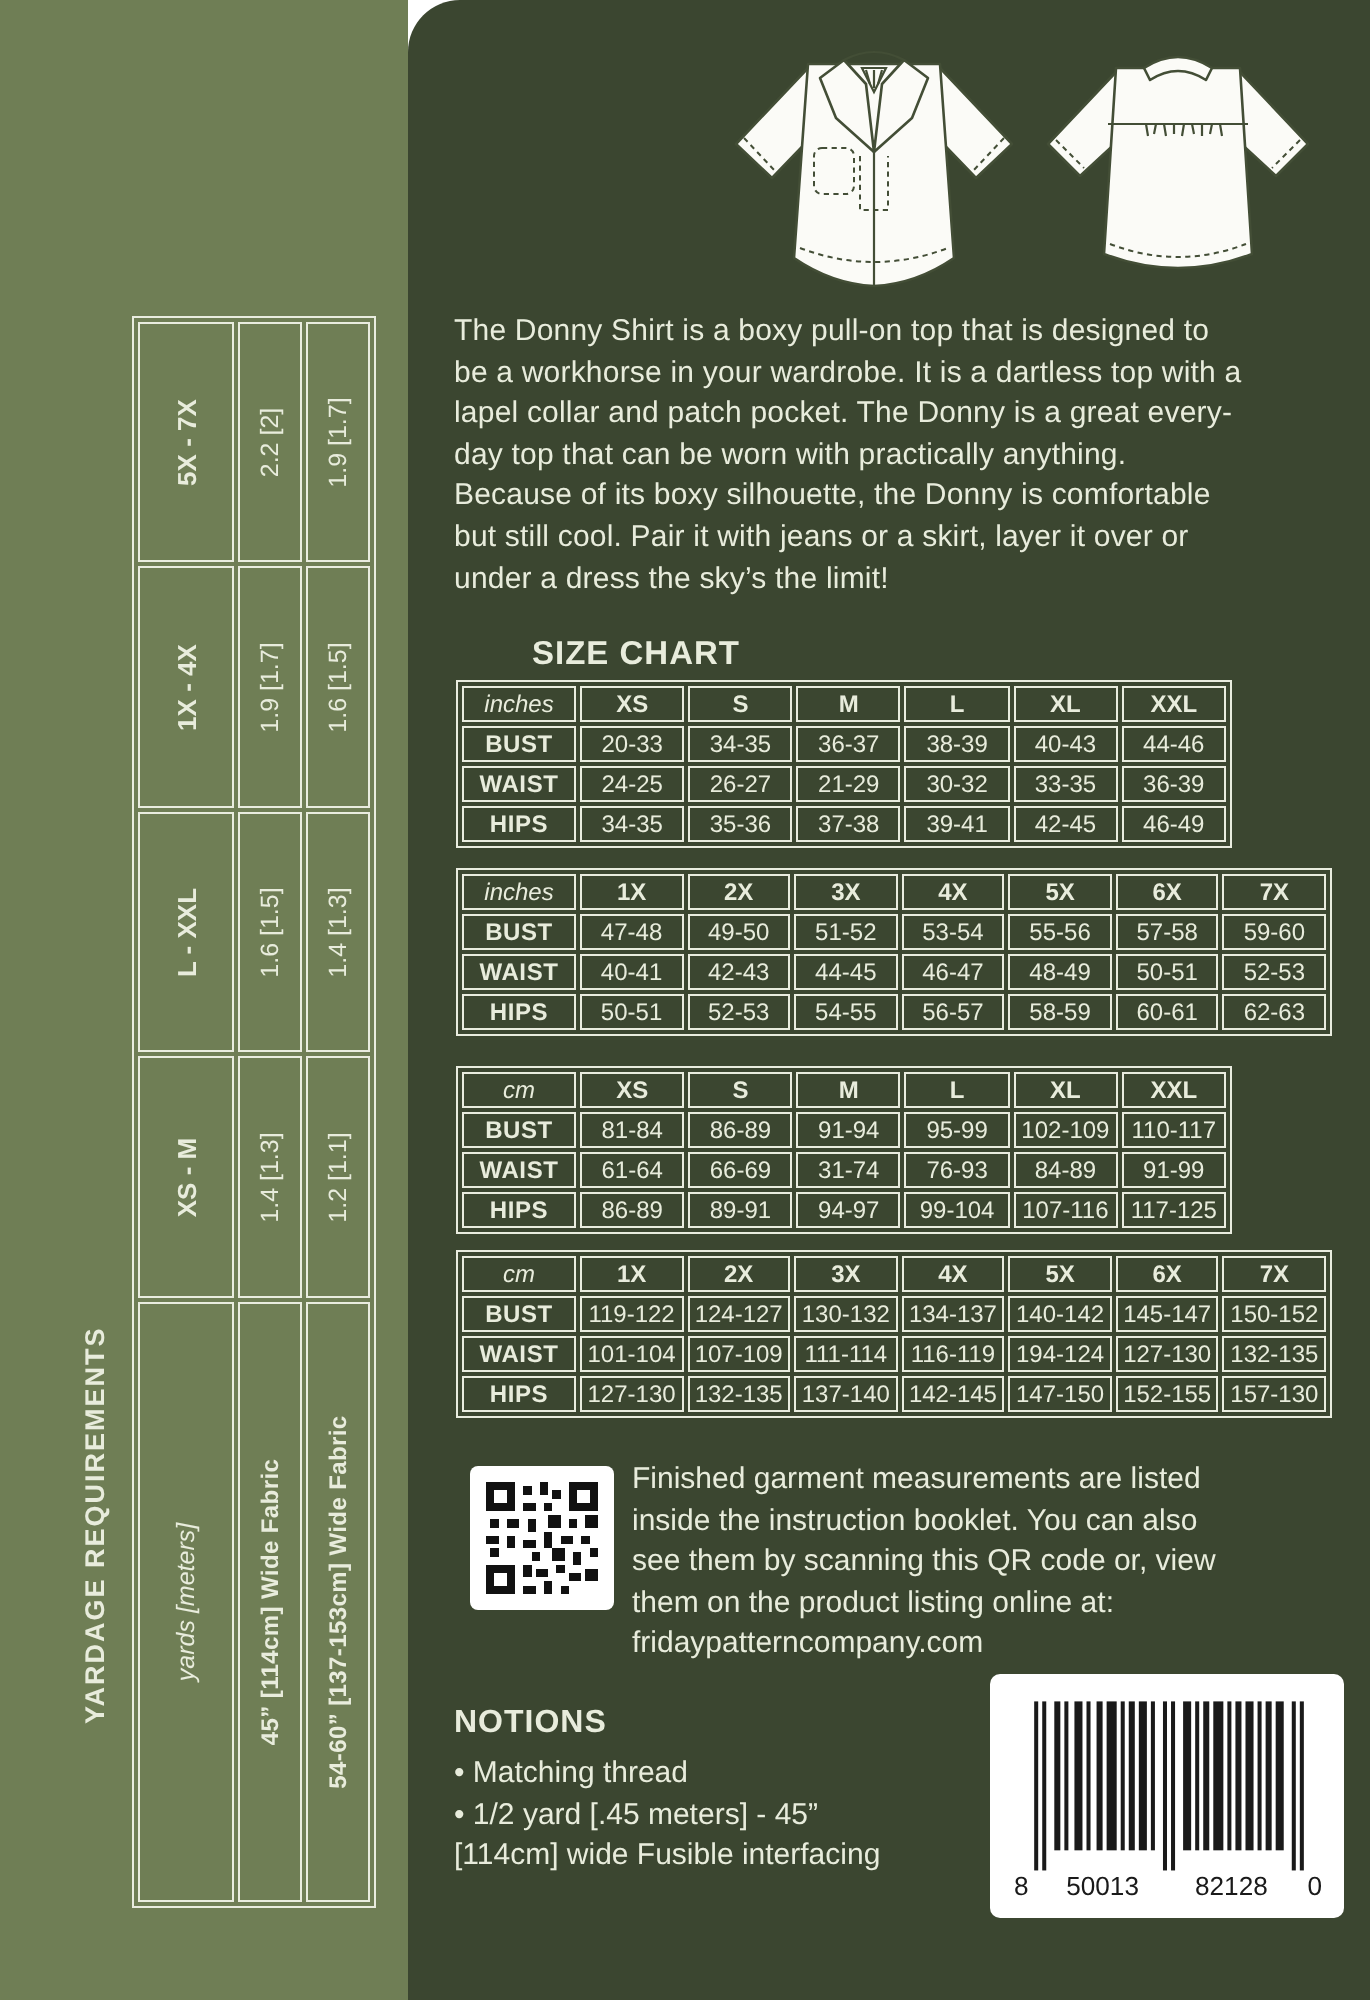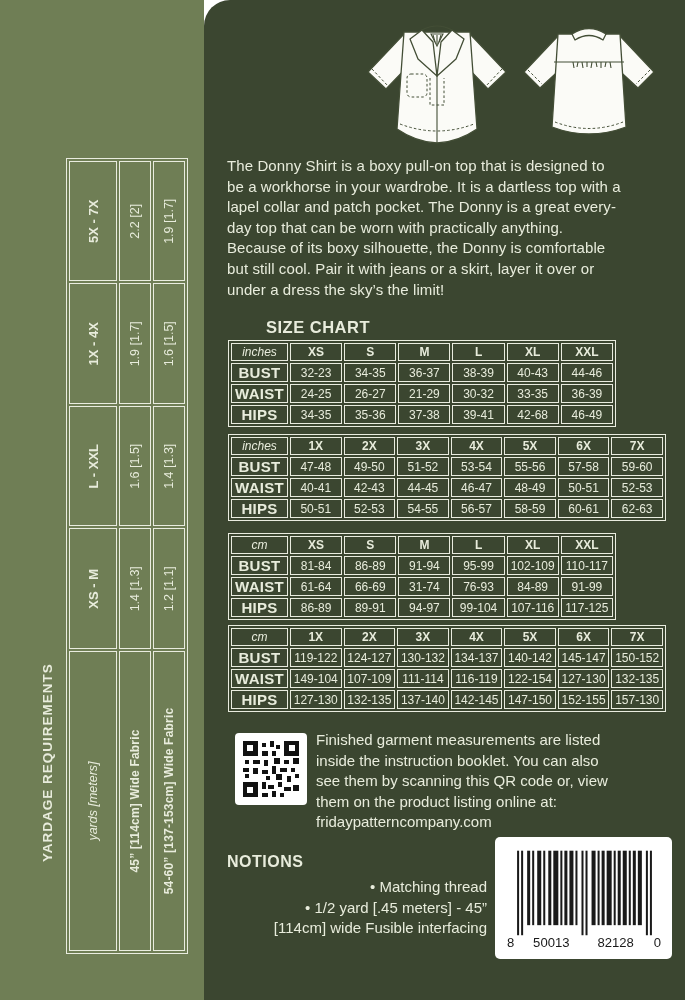--- a/index.html
+++ b/index.html
@@ -29,21 +29,21 @@
   .size-chart-heading{position:absolute;left:23px;top:318px;font-size:16.5px;font-weight:bold;letter-spacing:.5px;margin-left:39px;}
 
   
   .mtable-wrap{position:absolute;}
   .mtable-wrap table{border-collapse:separate;border-spacing:2px;border:1px solid var(--line);
     table-layout:fixed;color:var(--text);}
   .mtable-wrap td{border:1px solid var(--line);text-align:center;vertical-align:middle;
     height:18px;padding:0 1px;font-size:12px;overflow:hidden;white-space:nowrap;}
   .mtable-wrap td.unit{font-style:italic;font-weight:normal;}
   .mtable-wrap td.size{font-weight:bold;}
-  .mtable-wrap td.rowlabel{font-weight:bold;font-size:15px;letter-spacing:.3px;}
+  .mtable-wrap td.rowlabel{font-weight:bold;font-size:12px;letter-spacing:.3px;}
   .t1{left:24px;top:340px;} .t1 table{width:388px;}
   .t2{left:24px;top:434px;} .t2 table{width:438px;}
   .t3{left:24px;top:533px;} .t3 table{width:388px;}
   .t4{left:24px;top:625px;} .t4 table{width:438px;}
   .mtable-wrap td.unit,.mtable-wrap td.rowlabel{width:57px;}
 
   
   .yardage-rot table{width:796px;}
   .yardage-rot td{height:32px;font-size:12.5px;}
   .yardage-rot tr:first-child td{height:48px;}
@@ -54,21 +54,21 @@
   
   .qr-box{position:absolute;left:31px;top:733px;width:72px;height:72px;background:var(--white);
     border-radius:4px;padding:6px;}
   .qr-box svg{width:100%;height:100%;shape-rendering:crispEdges;}
   .qr-text{position:absolute;left:112px;top:730px;width:360px;font-size:15px;line-height:20.6px;
     white-space:pre-line;}
 
   
   .notions-heading{position:absolute;left:23px;top:853px;font-size:16px;font-weight:bold;letter-spacing:.5px;text-align:right;}
   .notions-text{position:absolute;left:23px;top:877px;width:260px;font-size:15px;line-height:20.6px;
-    white-space:pre-line;text-align:right;}
+    white-space:pre-line;}
 
   
   .barcode-box{position:absolute;left:291px;top:837px;width:177px;height:122px;background:var(--white);
     border-radius:5px;padding:5px 8px 3px;}
   .barcode-box svg{width:100%;height:100%;}
   .barcode-box text{font-family:"Liberation Sans",sans-serif;font-size:13px;fill:var(--ink);}
 
   .shirt-outline{fill:var(--shirt-fill);stroke:#434E36;stroke-width:1.3;stroke-linejoin:round;}
   .shirt-line{fill:none;stroke:#434E36;stroke-width:1.1;}
   .shirt-dash{fill:none;stroke:#434E36;stroke-width:1;stroke-dasharray:2.6,2.2;}
@@ -163,21 +163,21 @@
               <td class="unit">inches</td>
               <td class="size">XS</td>
               <td class="size">S</td>
               <td class="size">M</td>
               <td class="size">L</td>
               <td class="size">XL</td>
               <td class="size">XXL</td>
             </tr>
             <tr>
               <td class="rowlabel">BUST</td>
-              <td class="val">32-23</td>
+              <td class="val">20-33</td>
               <td class="val">34-35</td>
               <td class="val">36-37</td>
               <td class="val">38-39</td>
               <td class="val">40-43</td>
               <td class="val">44-46</td>
             </tr>
             <tr>
               <td class="rowlabel">WAIST</td>
               <td class="val">24-25</td>
               <td class="val">26-27</td>
@@ -185,21 +185,21 @@
               <td class="val">30-32</td>
               <td class="val">33-35</td>
               <td class="val">36-39</td>
             </tr>
             <tr>
               <td class="rowlabel">HIPS</td>
               <td class="val">34-35</td>
               <td class="val">35-36</td>
               <td class="val">37-38</td>
               <td class="val">39-41</td>
-              <td class="val">42-68</td>
+              <td class="val">42-45</td>
               <td class="val">46-49</td>
             </tr>
           </tbody>
         </table>
       </div>
     <div class="mtable-wrap t2">
         <table>
           <tbody>
             <tr>
               <td class="unit">inches</td>
@@ -304,25 +304,25 @@
               <td class="val">119-122</td>
               <td class="val">124-127</td>
               <td class="val">130-132</td>
               <td class="val">134-137</td>
               <td class="val">140-142</td>
               <td class="val">145-147</td>
               <td class="val">150-152</td>
             </tr>
             <tr>
               <td class="rowlabel">WAIST</td>
-              <td class="val">149-104</td>
+              <td class="val">101-104</td>
               <td class="val">107-109</td>
               <td class="val">111-114</td>
               <td class="val">116-119</td>
-              <td class="val">122-154</td>
+              <td class="val">194-124</td>
               <td class="val">127-130</td>
               <td class="val">132-135</td>
             </tr>
             <tr>
               <td class="rowlabel">HIPS</td>
               <td class="val">127-130</td>
               <td class="val">132-135</td>
               <td class="val">137-140</td>
               <td class="val">142-145</td>
               <td class="val">147-150</td>

